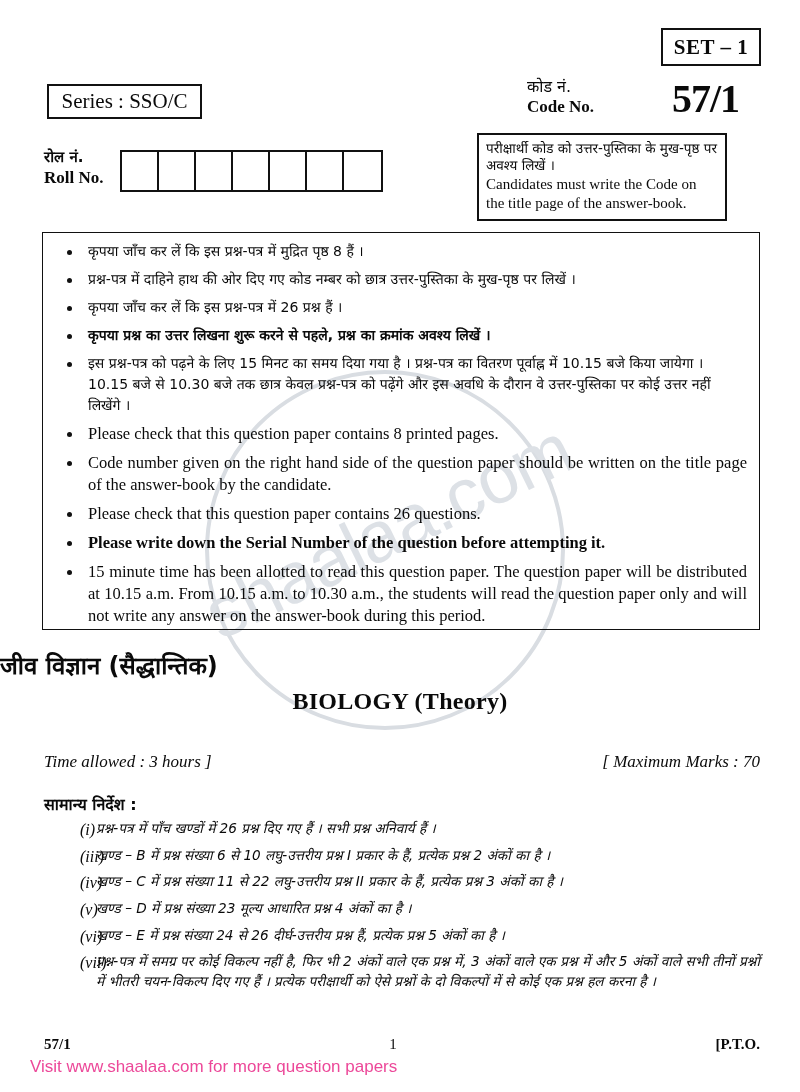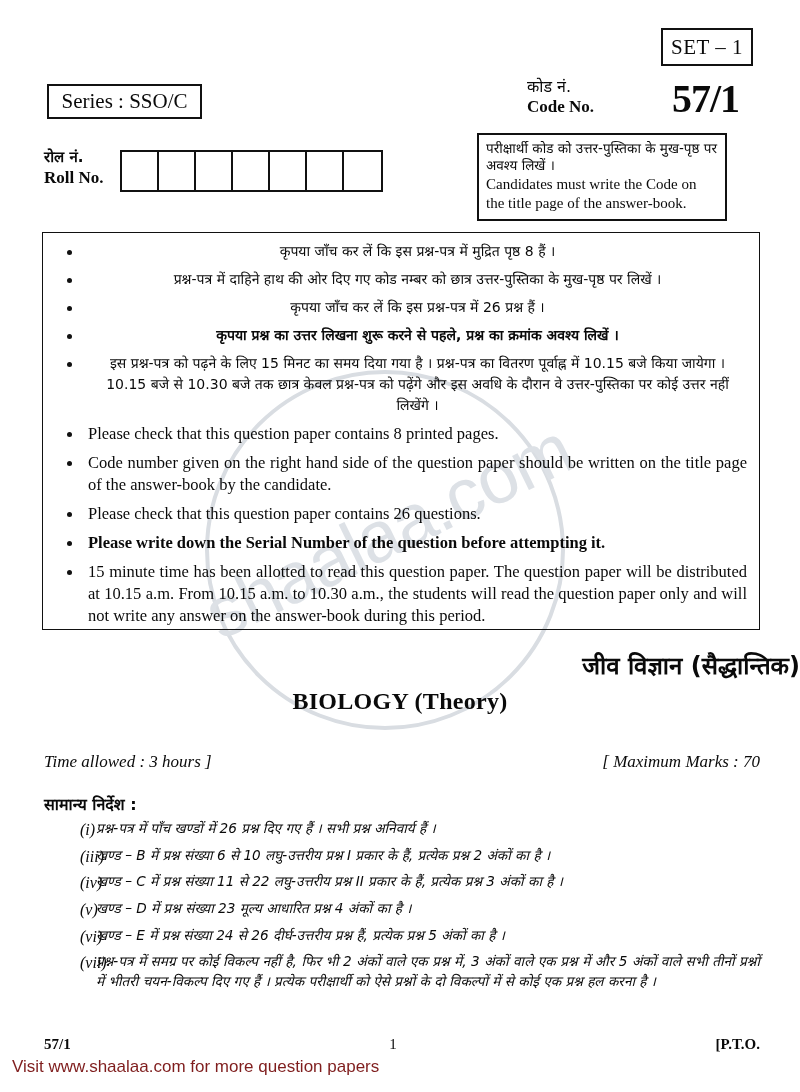--- a/index.html
+++ b/index.html
@@ -44,24 +44,24 @@
     letter-spacing: -1px;
     white-space: nowrap;
   }
 
   .page { position: relative; z-index: 2; width: 800px; height: 1092px; }
 
   
   .set-box {
     position: absolute;
     left: 661px; top: 28px;
-    width: 92px; height: 38px;
+    width: 100px; height: 38px;
     border: 2px solid #111;
     display: flex; align-items: center; justify-content: center;
-    font-weight: normal; font-size: 21px; letter-spacing: .5px;
+    font-weight: bold; font-size: 21px; letter-spacing: .5px;
   }
 
   .series-box {
     position: absolute;
     left: 47px; top: 84px;
     width: 155px; height: 35px;
     border: 2px solid #111;
     display: flex; align-items: center; justify-content: center;
     font-weight: normal; font-size: 21px;
   }
@@ -143,36 +143,35 @@
     position: absolute;
     left: 12px; top: 9px;
     width: 5px; height: 5px;
     background: #111;
     border-radius: 50%;
   }
   li.hi-line {
     font-family: "DejaVu Sans", sans-serif;
     font-size: 14px;
     line-height: 1.5;
-    text-align: center;
   }
   li.en-line {
     font-family: "Liberation Serif", serif;
     font-size: 16.5px;
     line-height: 1.33;
     text-align: justify;
   }
   li.en-line.strong, li.hi-line.strong { font-weight: bold; }
 
   
   .subject-hi {
     position: absolute;
     left: 0; top: 648px;
     width: 800px;
-    text-align: right;
+    text-align: left;
     font-family: "DejaVu Sans", sans-serif;
     font-size: 24px;
     font-weight: bold;
   }
   .subject-en {
     position: absolute;
     left: 0; top: 688px;
     width: 800px;
     text-align: center;
     font-size: 24px;
@@ -229,24 +228,24 @@
     left: 44px; top: 1036px;
     width: 716px;
     display: flex;
     justify-content: space-between;
     font-size: 15px;
     font-weight: bold;
   }
   .footer .pageno { font-weight: normal; font-size: 15px; }
   .site-line {
     position: absolute;
-    left: 12px; top: 1057px;
+    left: 30px; top: 1057px;
     font-family: "Liberation Sans", "DejaVu Sans", sans-serif;
     font-size: 17px;
-    color: #7f1d1d;
+    color: #ec4899;
   }
 </style>
 </head>
 <body>
 
 <div id="watermark">
   <div class="ring"></div>
   <div class="wm-text">shaalaa.com</div>
 </div>
 

